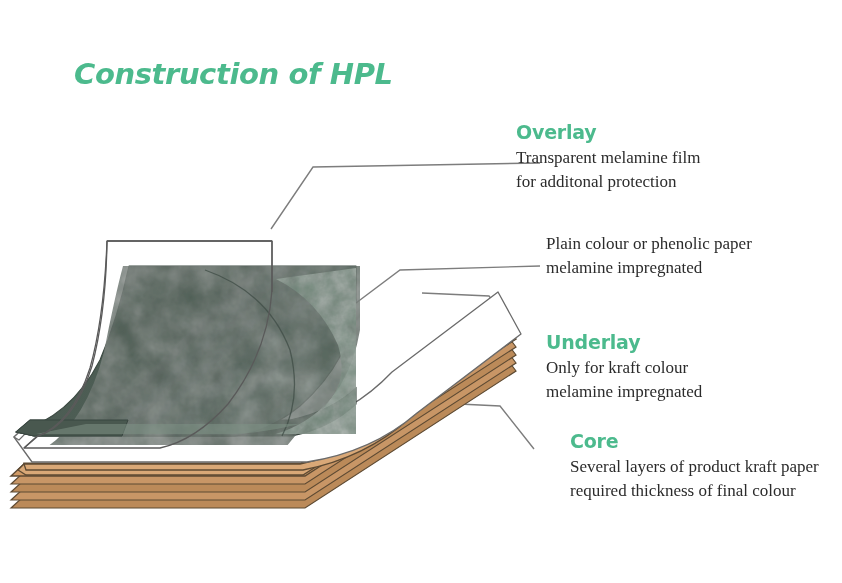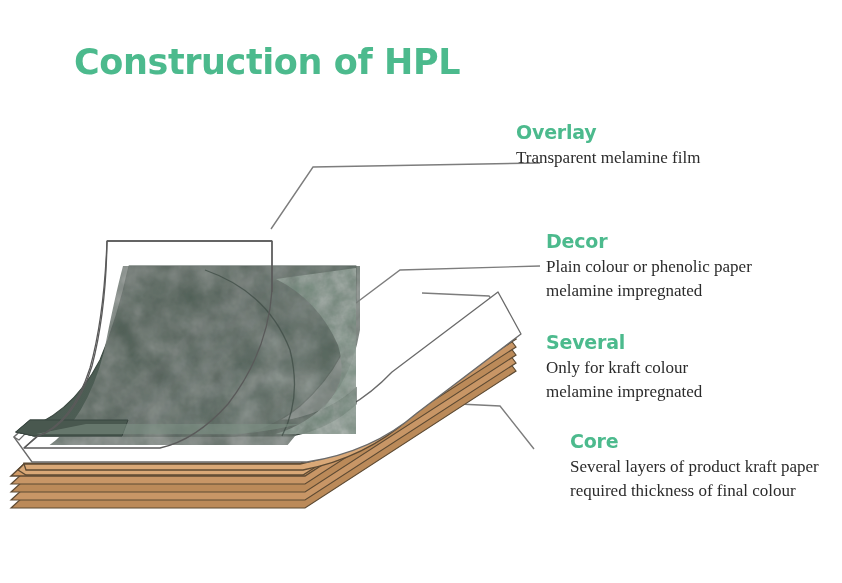--- a/index.html
+++ b/index.html
@@ -17,27 +17,28 @@
   #stage {
     position: absolute;
     left: 0; top: 0;
     width: 842px;
     height: 583px;
     background: #ffffff;
   }
   #page-title {
     position: absolute;
     left: 74px;
-    top: 42px;
+    top: 57px;
     font-family: "DejaVu Sans", sans-serif;
     font-weight: bold;
-    font-size: 35px;
+    font-size: 29px;
     letter-spacing: -0.4px;
     color: #4cba8d;
     white-space: nowrap;
+    font-style: italic;
   }
   .callout {
     position: absolute;
     width: 285px;
   }
   .callout-heading {
     font-family: "DejaVu Sans", sans-serif;
     font-weight: bold;
     font-size: 19px;
     color: #4cba8d;
@@ -171,33 +172,33 @@
       <path d="M272,241 L272,292" fill="none" stroke="#5a5a5a" stroke-width="1.3"></path>
       <path d="M107,241 Q104,318 90,368 Q72,424 36,437 L24,448" fill="none" stroke="#5a5a5a" stroke-width="1.3"></path>
     </g>
 
   </svg>
 
   <div class="callout" id="co-overlay">
     <div class="callout-heading">Overlay</div>
     <div class="callout-body">
       <div>Transparent melamine film</div>
+      <div>for additonal protection</div>
     </div>
   </div>
 
   <div class="callout" id="co-decor">
-    <div class="callout-heading">Decor</div>
     <div class="callout-body">
       <div>Plain colour or phenolic paper</div>
       <div>melamine impregnated</div>
     </div>
   </div>
 
   <div class="callout" id="co-underlay">
-    <div class="callout-heading">Several</div>
+    <div class="callout-heading">Underlay</div>
     <div class="callout-body">
       <div>Only for kraft colour</div>
       <div>melamine impregnated</div>
     </div>
   </div>
 
   <div class="callout" id="co-core">
     <div class="callout-heading">Core</div>
     <div class="callout-body">
       <div>Several layers of product kraft paper</div>

